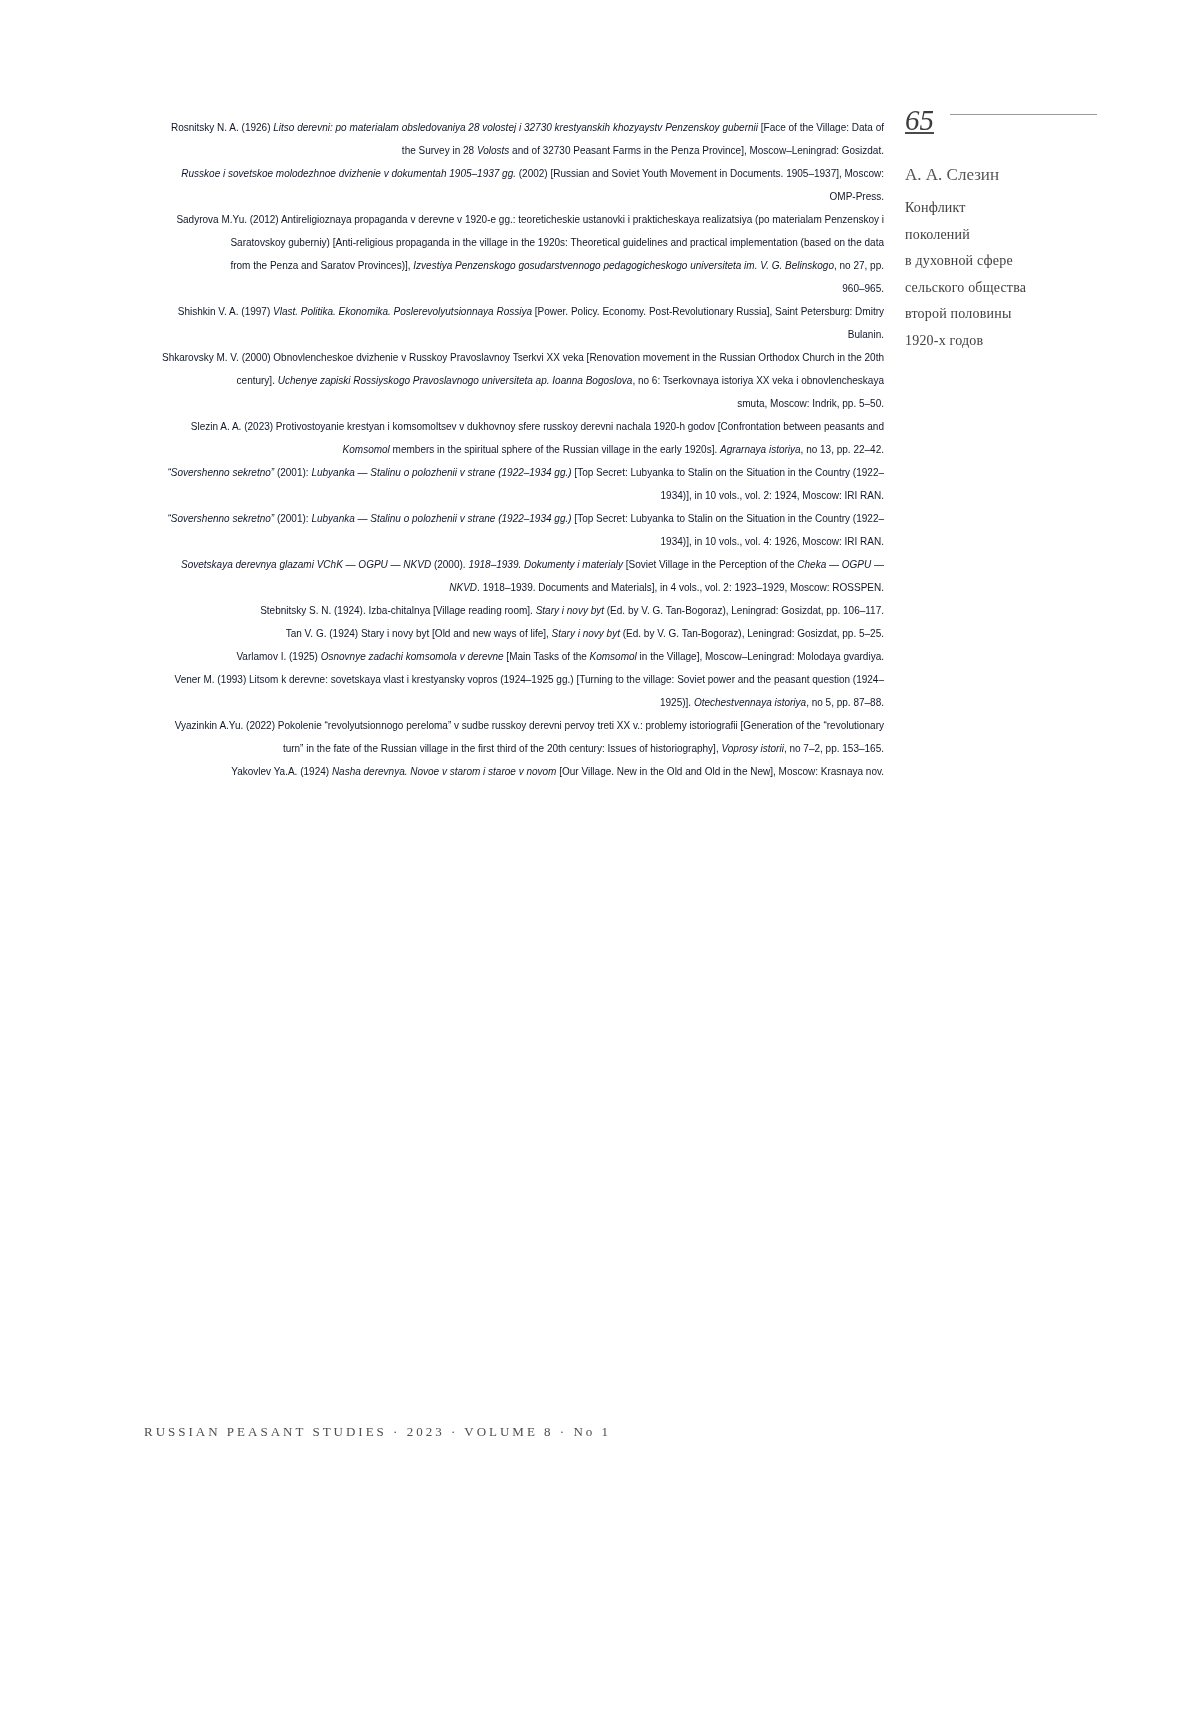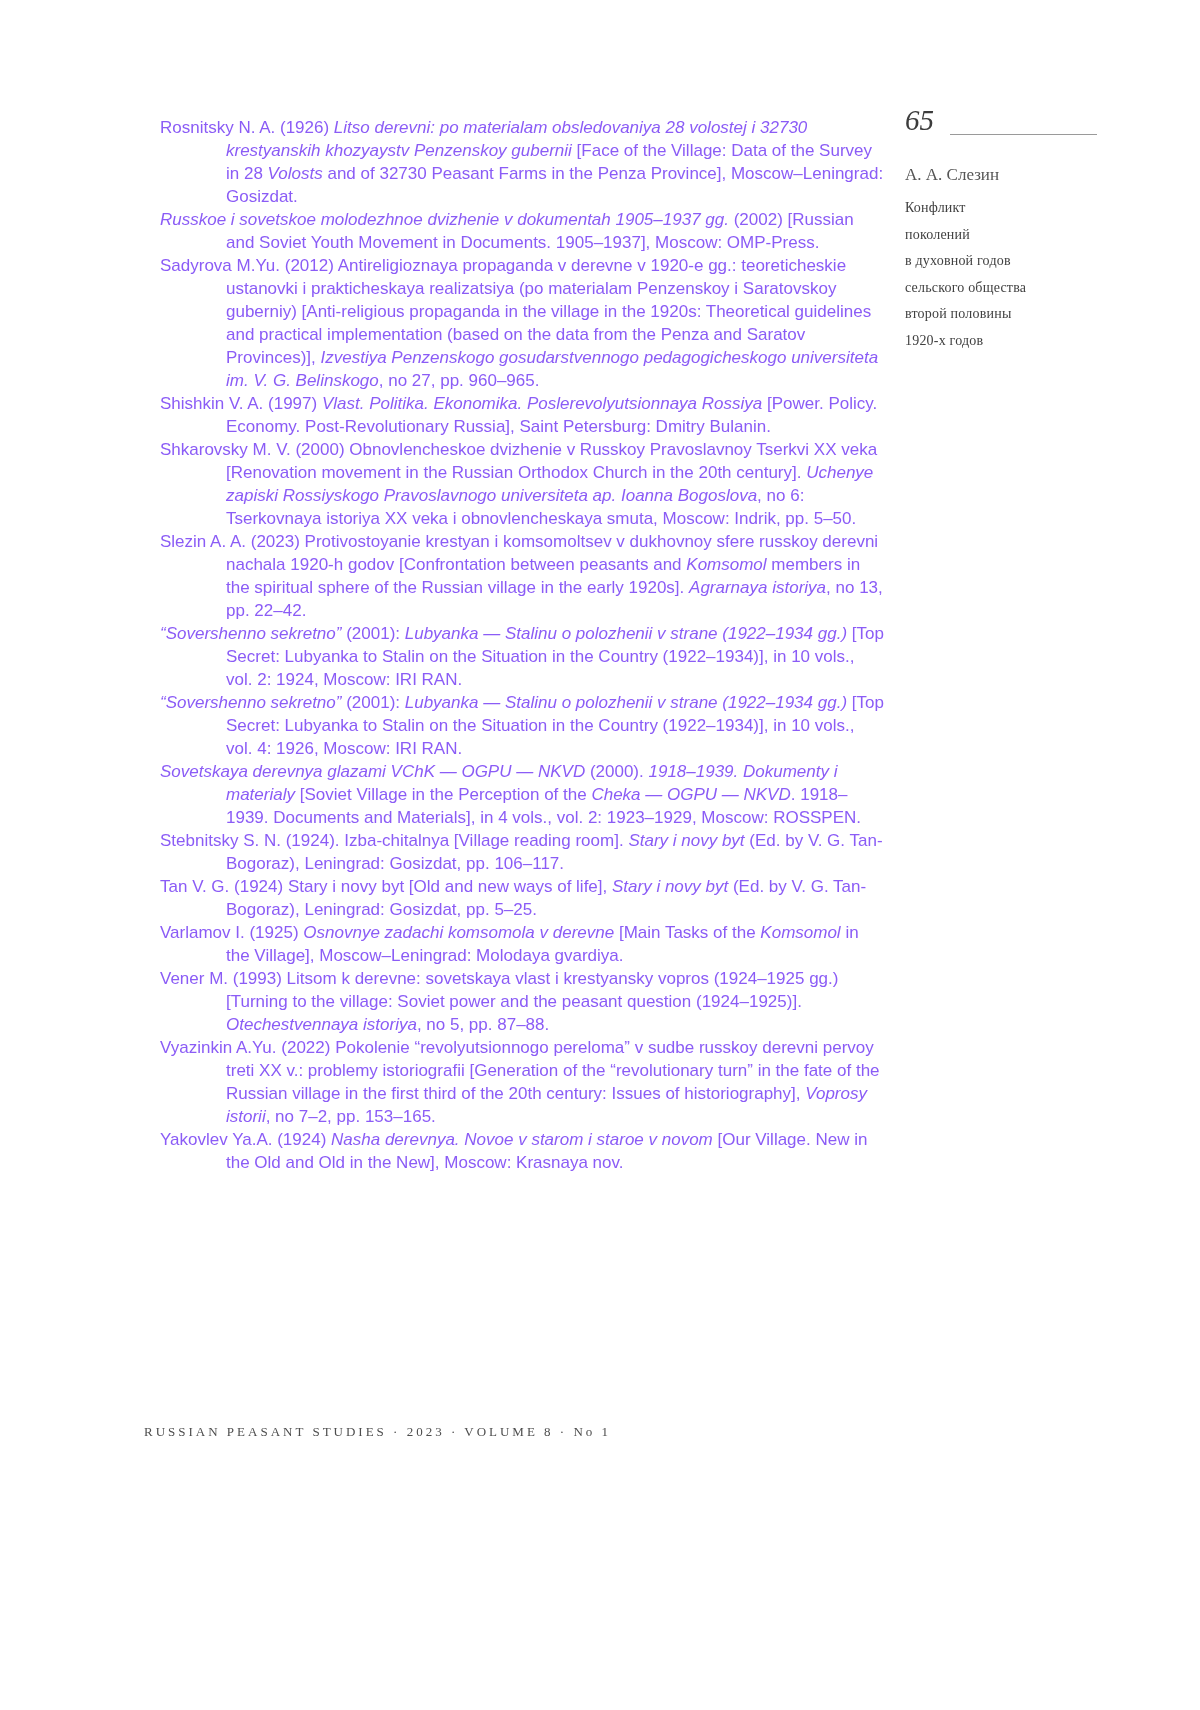--- a/index.html
+++ b/index.html
@@ -10,41 +10,41 @@
     font-family: "Liberation Sans", sans-serif;
   }
   .page {
     position: absolute; inset: 0;
     background: #ffffff;
   }
   
   .content {
     position: absolute;
     left: 160px; top: 116px; width: 724px;
-    color: #8b5cf6;
-    font-size: 17px;
+    color: #0f172a;
+    font-size: 10px;
     line-height: 23px;
-    text-align: left;
+    text-align: right;
   }
   .ref {
     padding-left: 66px;
     text-indent: -66px;
   }
   .seg { font-style: normal; }
   .seg.it { font-style: italic; }
 
   
   .sidebar {
     position: absolute;
     left: 905px; top: 106px; width: 192px;
     font-family: "Liberation Serif", "DejaVu Serif", serif;
     color: #4a4a4a;
   }
   .page-number-row {
-    display: flex; align-items: flex-end;
+    display: flex; align-items: flex-start; text-decoration: underline;
   }
   .page-number {
     font-style: italic;
     font-size: 29px;
     color: #3c3c3c;
     line-height: 1;
   }
   .page-number-rule {
     flex: 1;
     height: 1px;
@@ -102,21 +102,21 @@
   <div class="sidebar">
     <div class="page-number-row">
       <span class="page-number">65</span>
       <span class="page-number-rule"></span>
     </div>
     <div class="sidebar-author">А. А. Слезин</div>
     <div class="sidebar-title">
 
     <div>Конфликт</div>
         <div>поколений</div>
-        <div>в духовной годов</div>
+        <div>в духовной сфере</div>
         <div>сельского общества</div>
         <div>второй половины</div>
         <div>1920-х годов</div>
       </div>
   </div>
 
   <div class="footer">RUSSIAN PEASANT STUDIES · 2023 · VOLUME 8 · No 1</div>
 
 </div>
 

